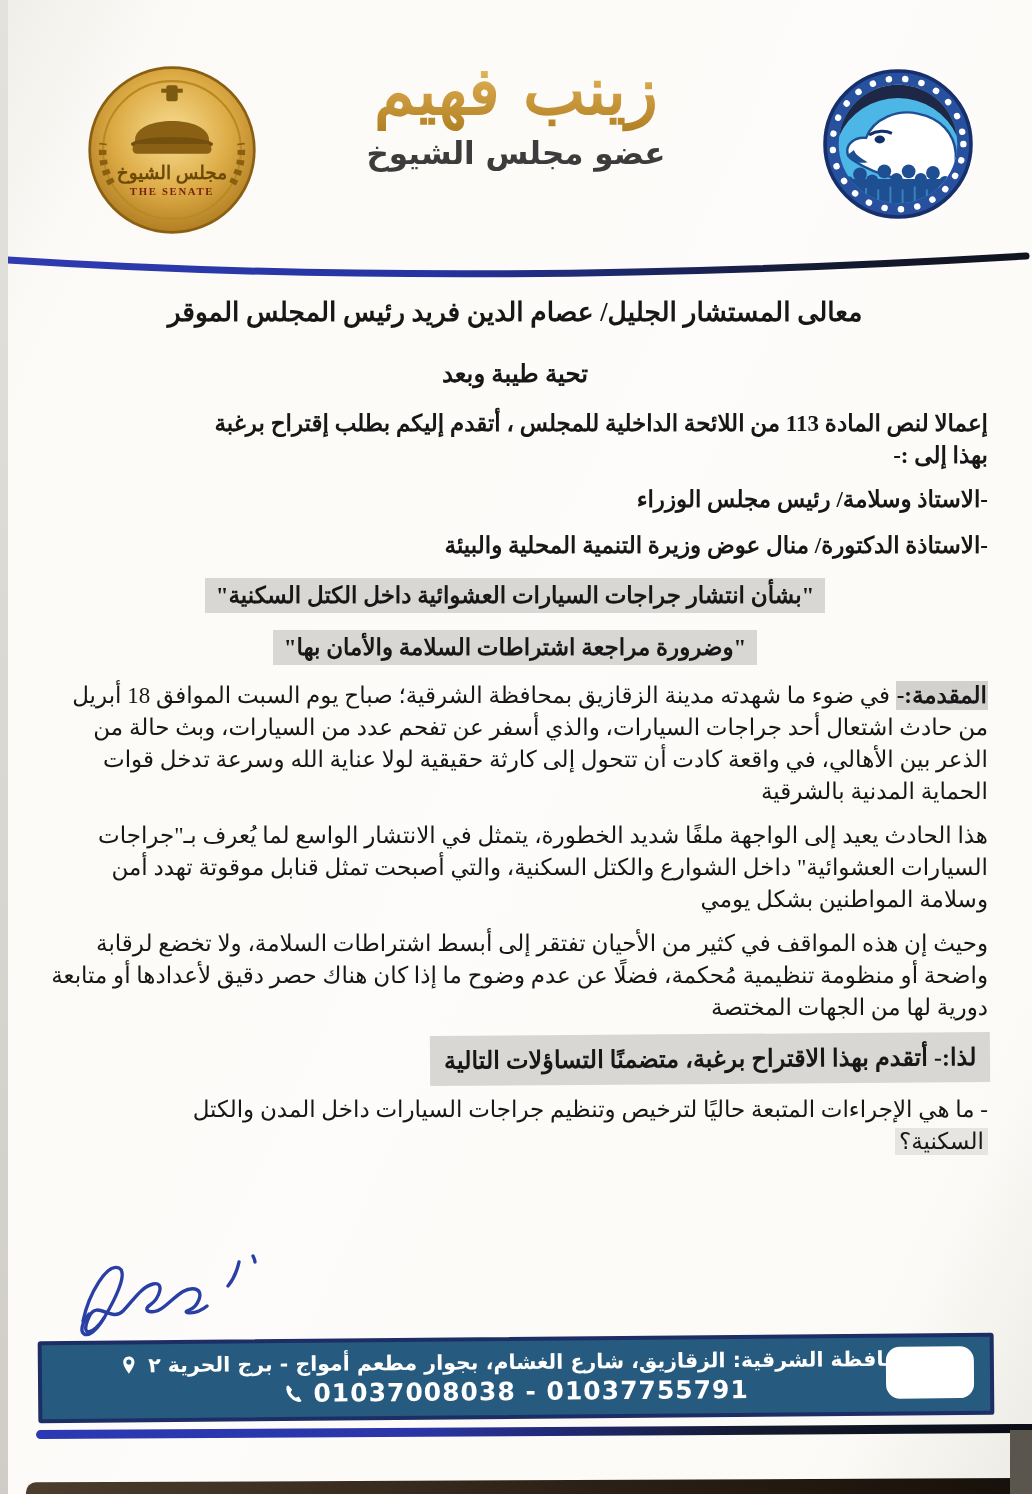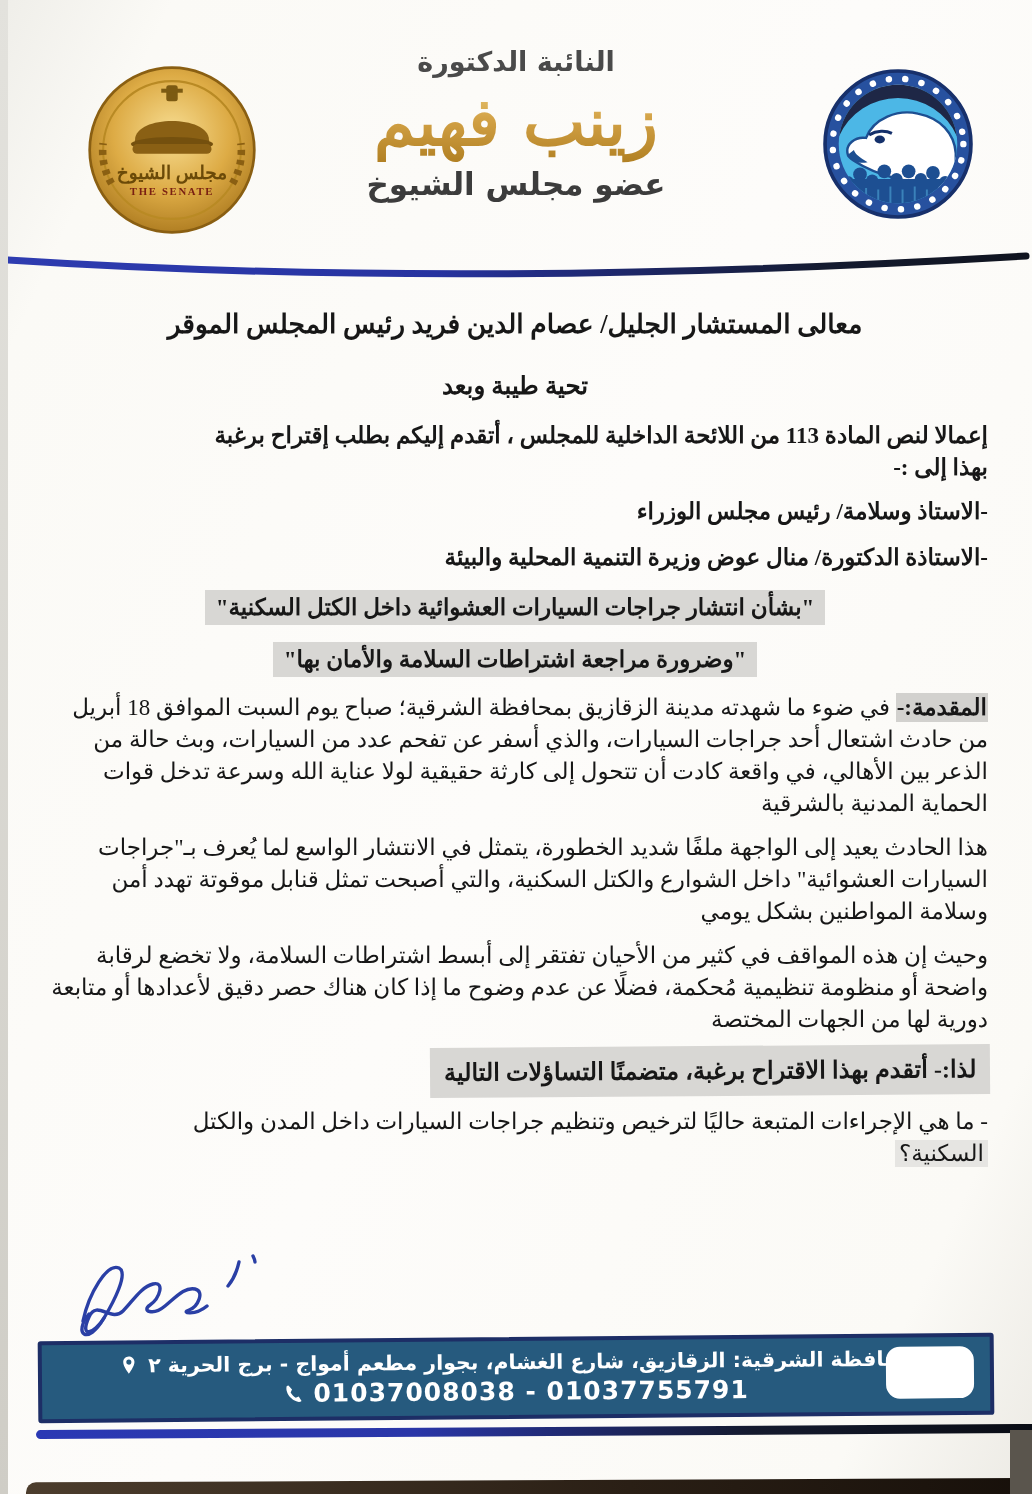--- a/index.html
+++ b/index.html
@@ -23,21 +23,21 @@
   .mp-name{font-size:66px;font-weight:bold;line-height:1.25;margin:4px 0 2px;
     background:linear-gradient(180deg,#eccf7f 0%,#d3a246 45%,#b07f22 100%);
     -webkit-background-clip:text;background-clip:text;color:transparent;
     font-family:"DejaVu Serif","Liberation Serif",serif;}
   .mp-role{font-size:31px;font-weight:bold;color:#3c3c3c;}
   .header-divider{position:absolute;top:248px;left:0;width:1032px;height:42px;}
 
   
   .main{position:absolute;top:292px;left:42px;right:44px;direction:rtl;text-align:right;
     color:#171717;font-size:23px;line-height:32px;}
-  .salutation{text-align:center;font-weight:bold;font-size:26.5px;line-height:40px;margin:12px 0 24px;}
+  .salutation{text-align:center;font-weight:bold;font-size:26.5px;line-height:40px;margin:0 0 24px;}
   .greeting{text-align:center;font-weight:bold;font-size:24.5px;line-height:36px;margin:0 0 16px;}
   .intro{font-weight:bold;margin:0 0 12px;}
   .addressee{font-weight:bold;margin:0 0 14px;}
   .addressee:last-of-type{margin-bottom:18px;}
   .subject{text-align:center;font-weight:bold;line-height:40px;margin:0 0 12px;}
   .subject .hl{background:#d8d7d4;padding:3px 9px;box-shadow:0 0 0 2px #d8d7d4;}
   .para{margin:0 0 12px;}
   .sec-label{background:#d2d1ce;font-weight:bold;padding:2px 1px;}
   .call-line{font-weight:bold;font-size:24px;line-height:38px;margin:0 0 12px;}
   .call-line .hl{background:#d8d7d4;padding:4px 12px;box-shadow:0 0 0 2px #d8d7d4;display:inline-block;
@@ -87,21 +87,20 @@
       <rect x="46.6" y="11.5" width="6.8" height="9.5" rx="1.5" fill="#7c5a12"></rect>
       <rect x="43.6" y="13.5" width="12.8" height="2.4" fill="#7c5a12"></rect>
       <path d="M28 44 C28 29 72 29 72 44 L72 47 L28 47 Z" fill="#8a6014"></path>
       <ellipse cx="50" cy="46.5" rx="24.5" ry="4.2" fill="#74500e"></ellipse>
       <rect x="26.5" y="46.5" width="47" height="5.8" rx="2.8" fill="#8a6014"></rect>
       <text x="50" y="67" font-size="11" text-anchor="middle" fill="#6b4a08" font-weight="bold">مجلس الشيوخ</text>
       <text x="50" y="77" font-size="6.4" text-anchor="middle" fill="#7a2012" font-weight="bold" letter-spacing="1">THE SENATE</text>
     </svg>
 
     <div class="center-head">
-      <div class="mp-title">النائبة الدكتورة</div>
       <div class="mp-name">زينب فهيم</div>
       <div class="mp-role">عضو مجلس الشيوخ</div>
     </div>
 
     <svg class="party-logo" viewBox="0 0 100 100">
       <defs>
           <clipPath id="pclip">
             <circle cx="50" cy="50" r="39"></circle>
           </clipPath>
         </defs>

